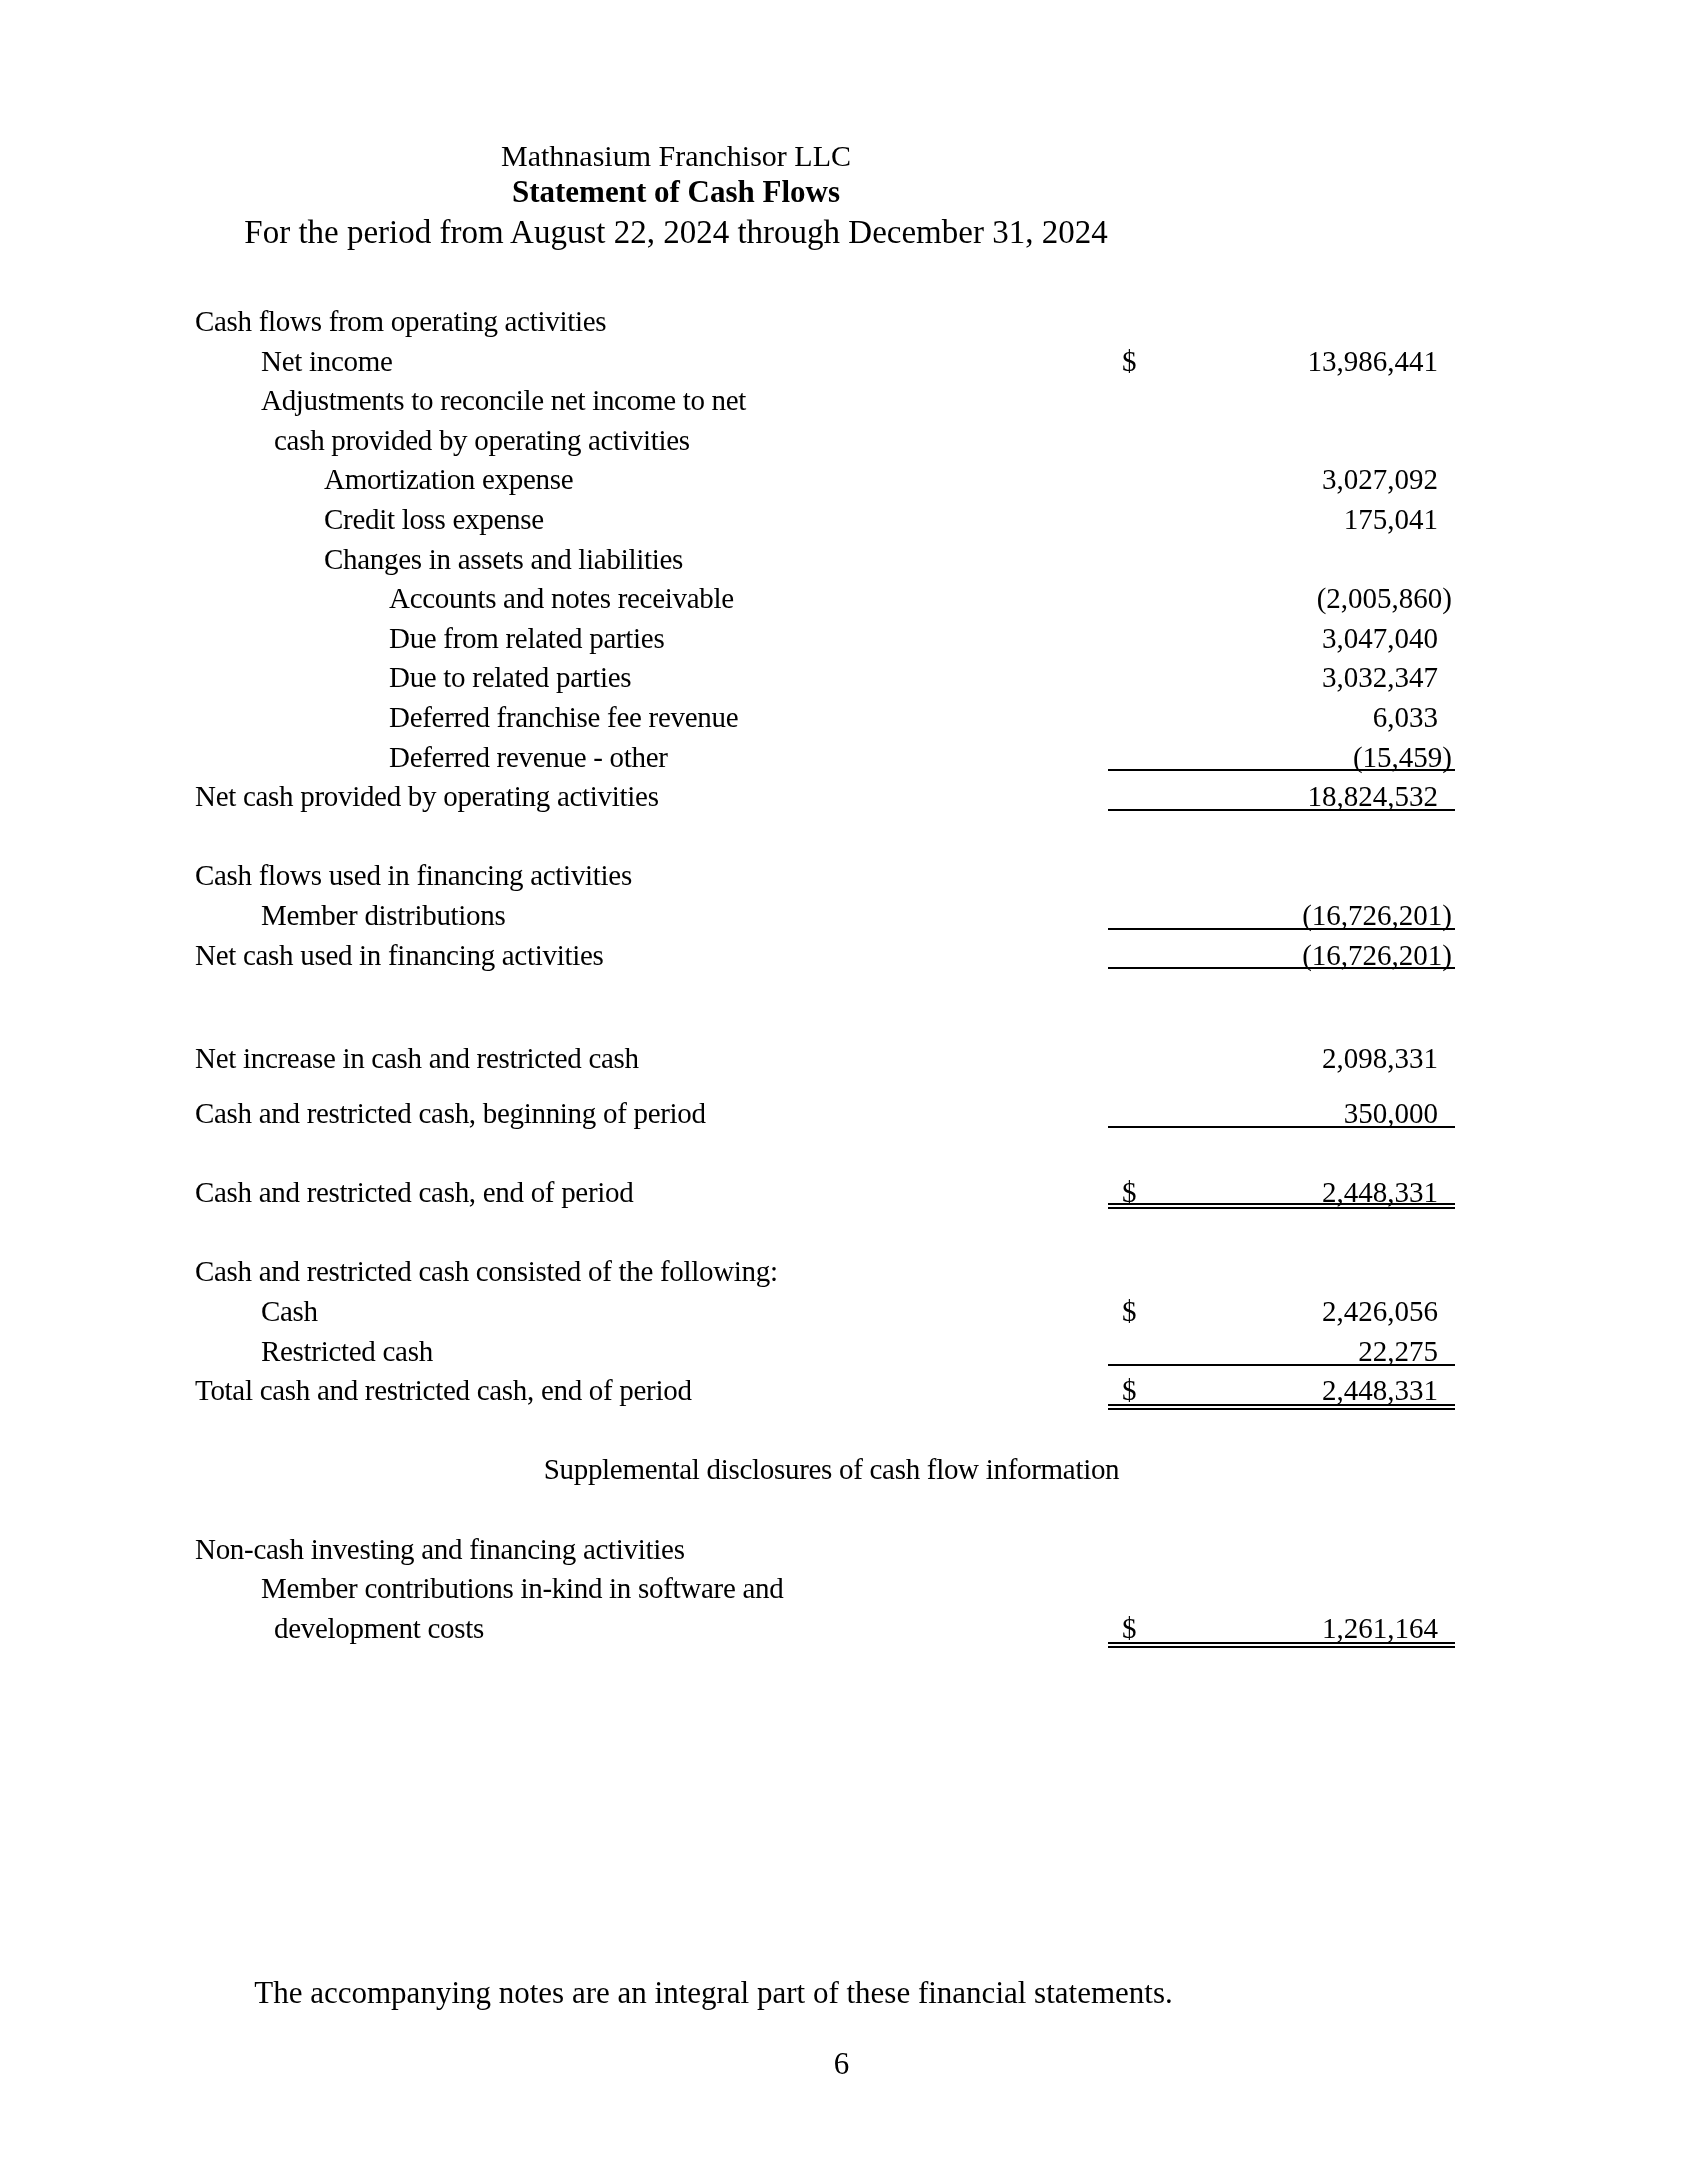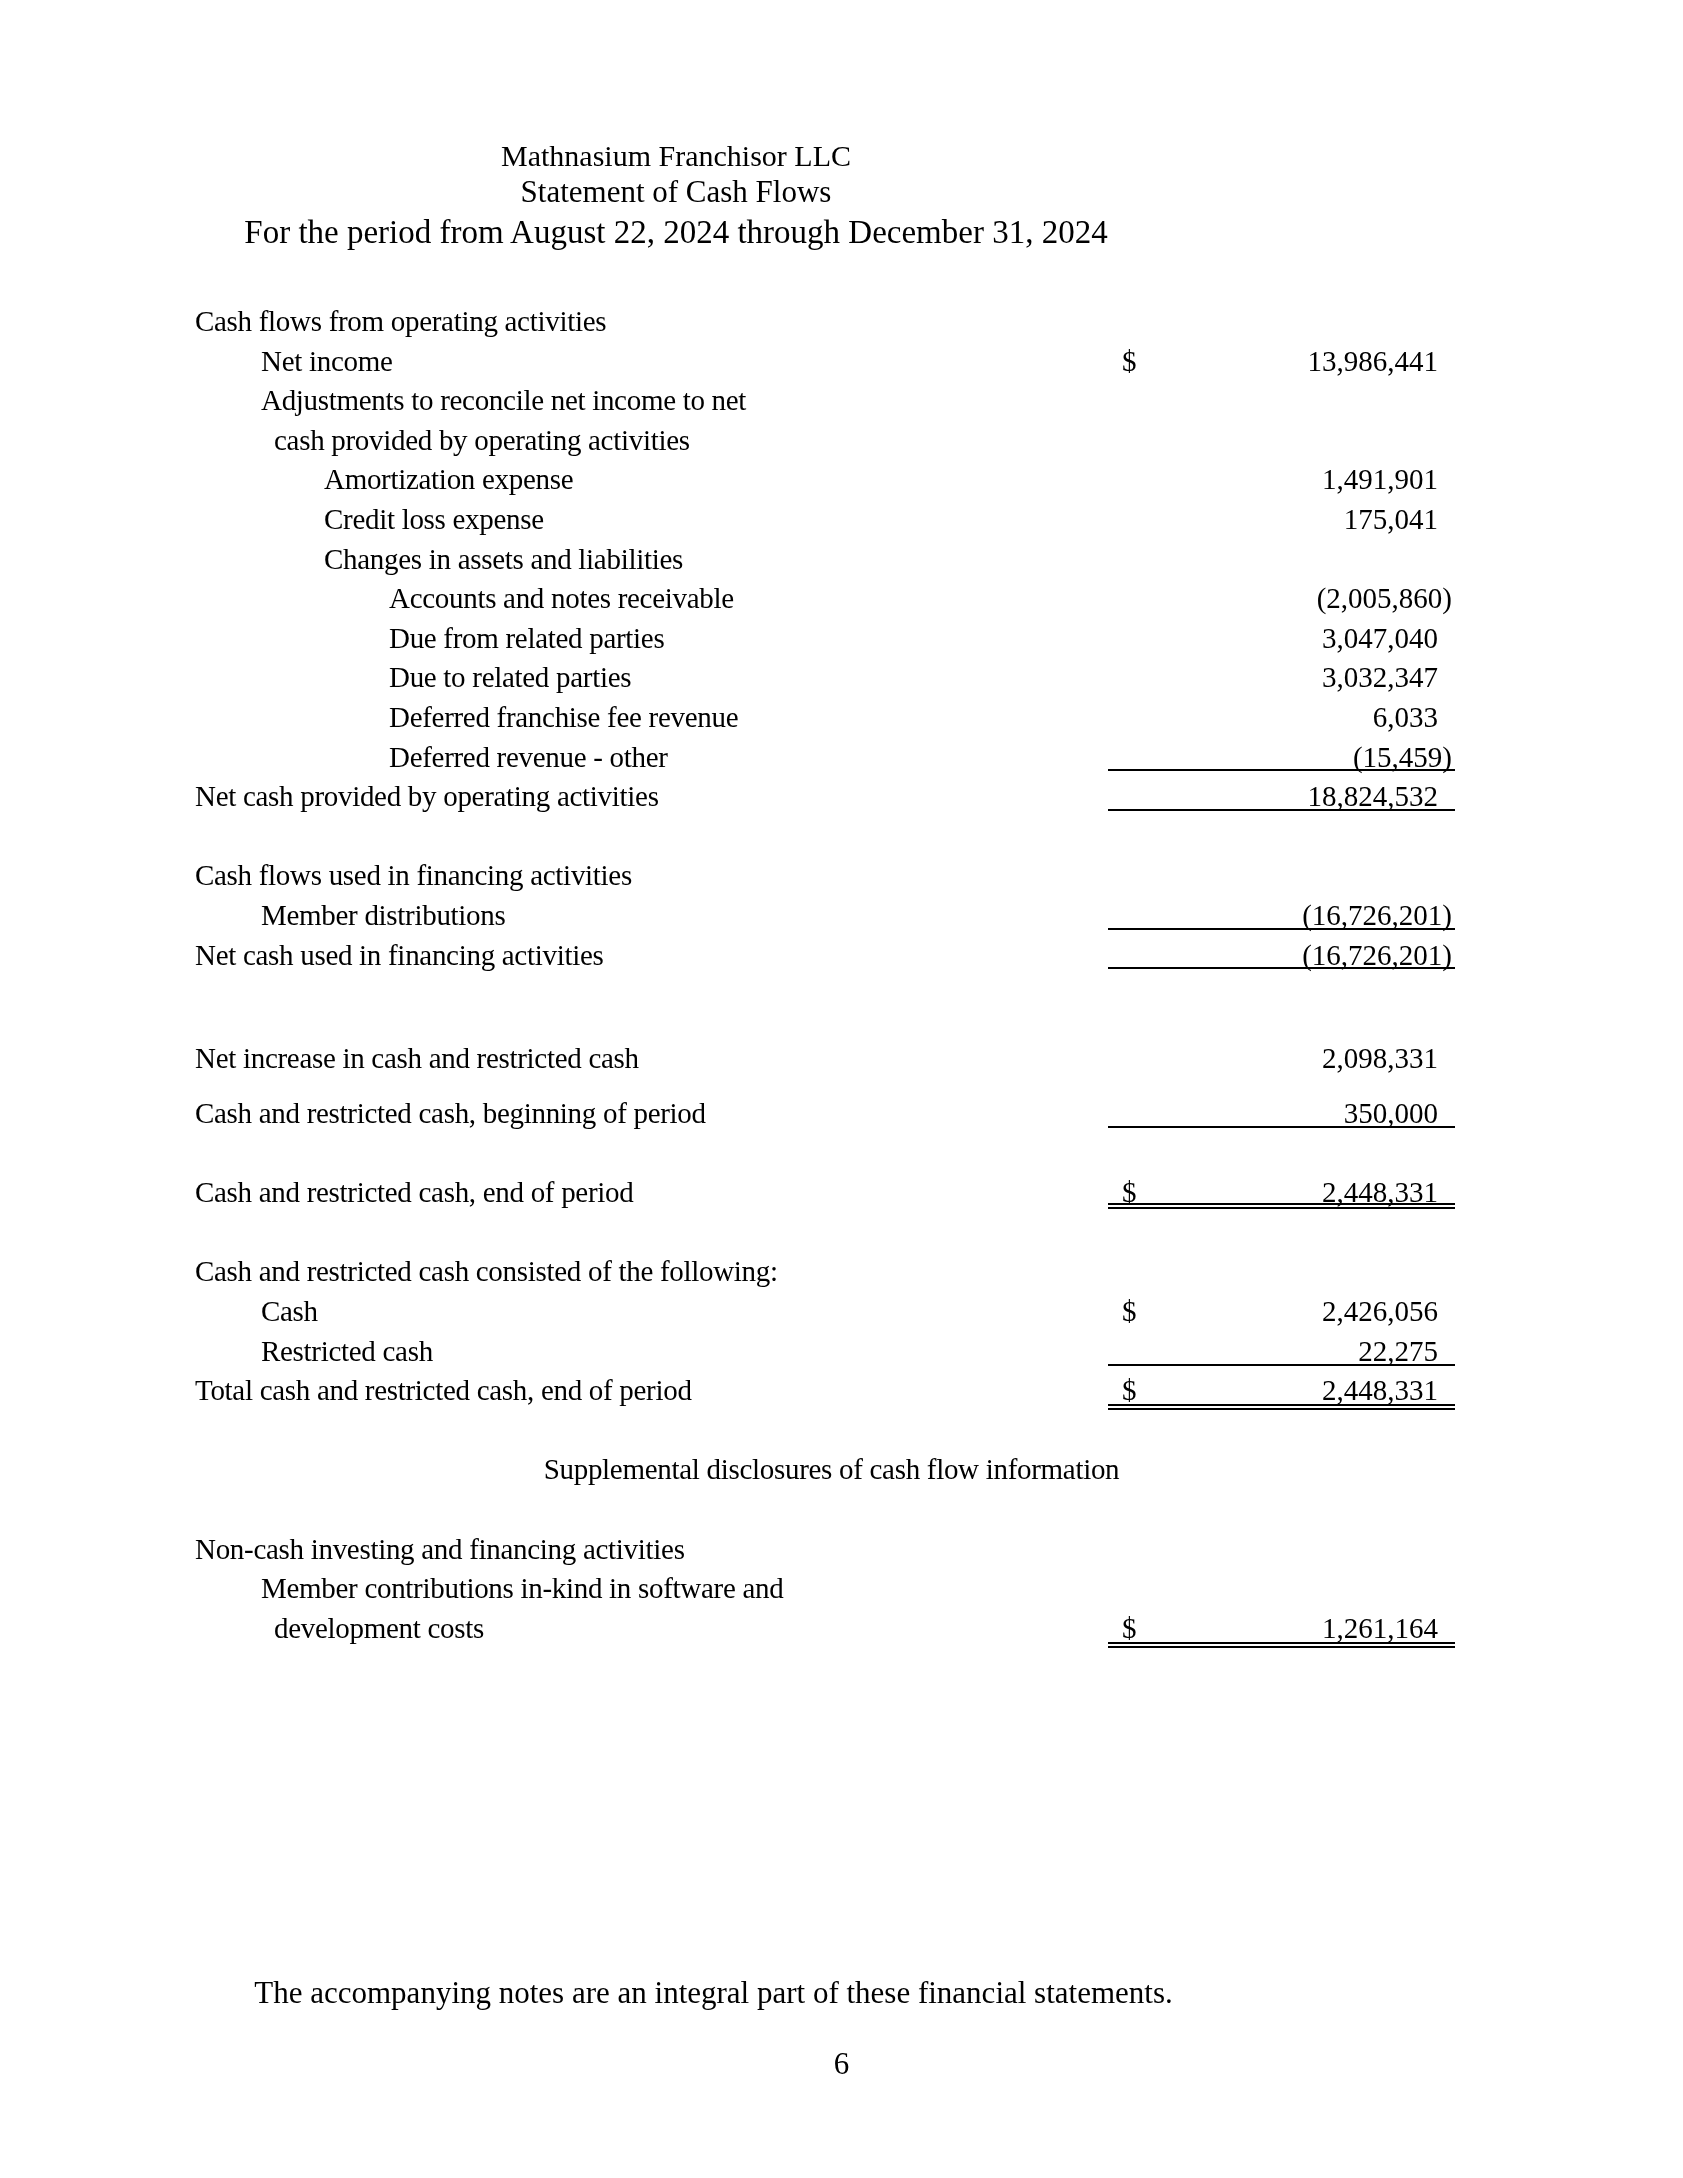--- a/index.html
+++ b/index.html
@@ -2,21 +2,21 @@
 <html><head>
 <meta charset="utf-8">
 <style>
   html, body { margin: 0; padding: 0; background: #ffffff; }
   body {
     width: 1683px; height: 2178px; position: relative; overflow: hidden;
     font-family: "Liberation Serif", "DejaVu Serif", serif; color: #000;
   }
   .hdr { position: absolute; left: 0; width: 1352px; text-align: center; white-space: nowrap; }
   .hdr-company { top: 139px; font-size: 30px; }
-  .hdr-title { top: 174px; font-size: 31px; font-weight: normal; }
+  .hdr-title { top: 174px; font-size: 31px; font-weight: bold; }
   .hdr-period { top: 214px; font-size: 33px; }
 
   .row { position: absolute; left: 0; width: 1683px; height: 40px; }
   .lbl { position: absolute; top: 0; font-size: 29px; line-height: 40px; white-space: nowrap; letter-spacing: -0.3px; margin-left: 23px; }
   .l0 { left: 172px; } .l1 { left: 238px; } .l1c { left: 251px; } .l2 { left: 301px; } .l3 { left: 366px; }
   .dollar { position: absolute; left: 1122px; top: 0; font-size: 29px; line-height: 40px; }
   .amt { position: absolute; right: 245px; top: 0; font-size: 29px; line-height: 40px; white-space: nowrap; text-align: right; }
   .amt.paren-neg { right: 231px; }
   .rule { position: absolute; left: 1108px; width: 347px; height: 2px; background: #000; }
   .dbl { position: absolute; left: 1108px; width: 347px; height: 6px;
@@ -41,21 +41,21 @@
   <span class="amt">13,986,441</span>
 </div>
 <div class="row" style="top:380px">
   <span class="lbl l1">Adjustments to reconcile net income to net</span>
 </div>
 <div class="row" style="top:420px">
   <span class="lbl l1c">cash provided by operating activities</span>
 </div>
 <div class="row" style="top:459px">
   <span class="lbl l2">Amortization expense</span>
-  <span class="amt">1,491,901</span>
+  <span class="amt">3,027,092</span>
 </div>
 <div class="row" style="top:499px">
   <span class="lbl l2">Credit loss expense</span>
   <span class="amt">175,041</span>
 </div>
 <div class="row" style="top:539px">
   <span class="lbl l2">Changes in assets and liabilities</span>
 </div>
 <div class="row" style="top:578px">
   <span class="lbl l3">Accounts and notes receivable</span>

